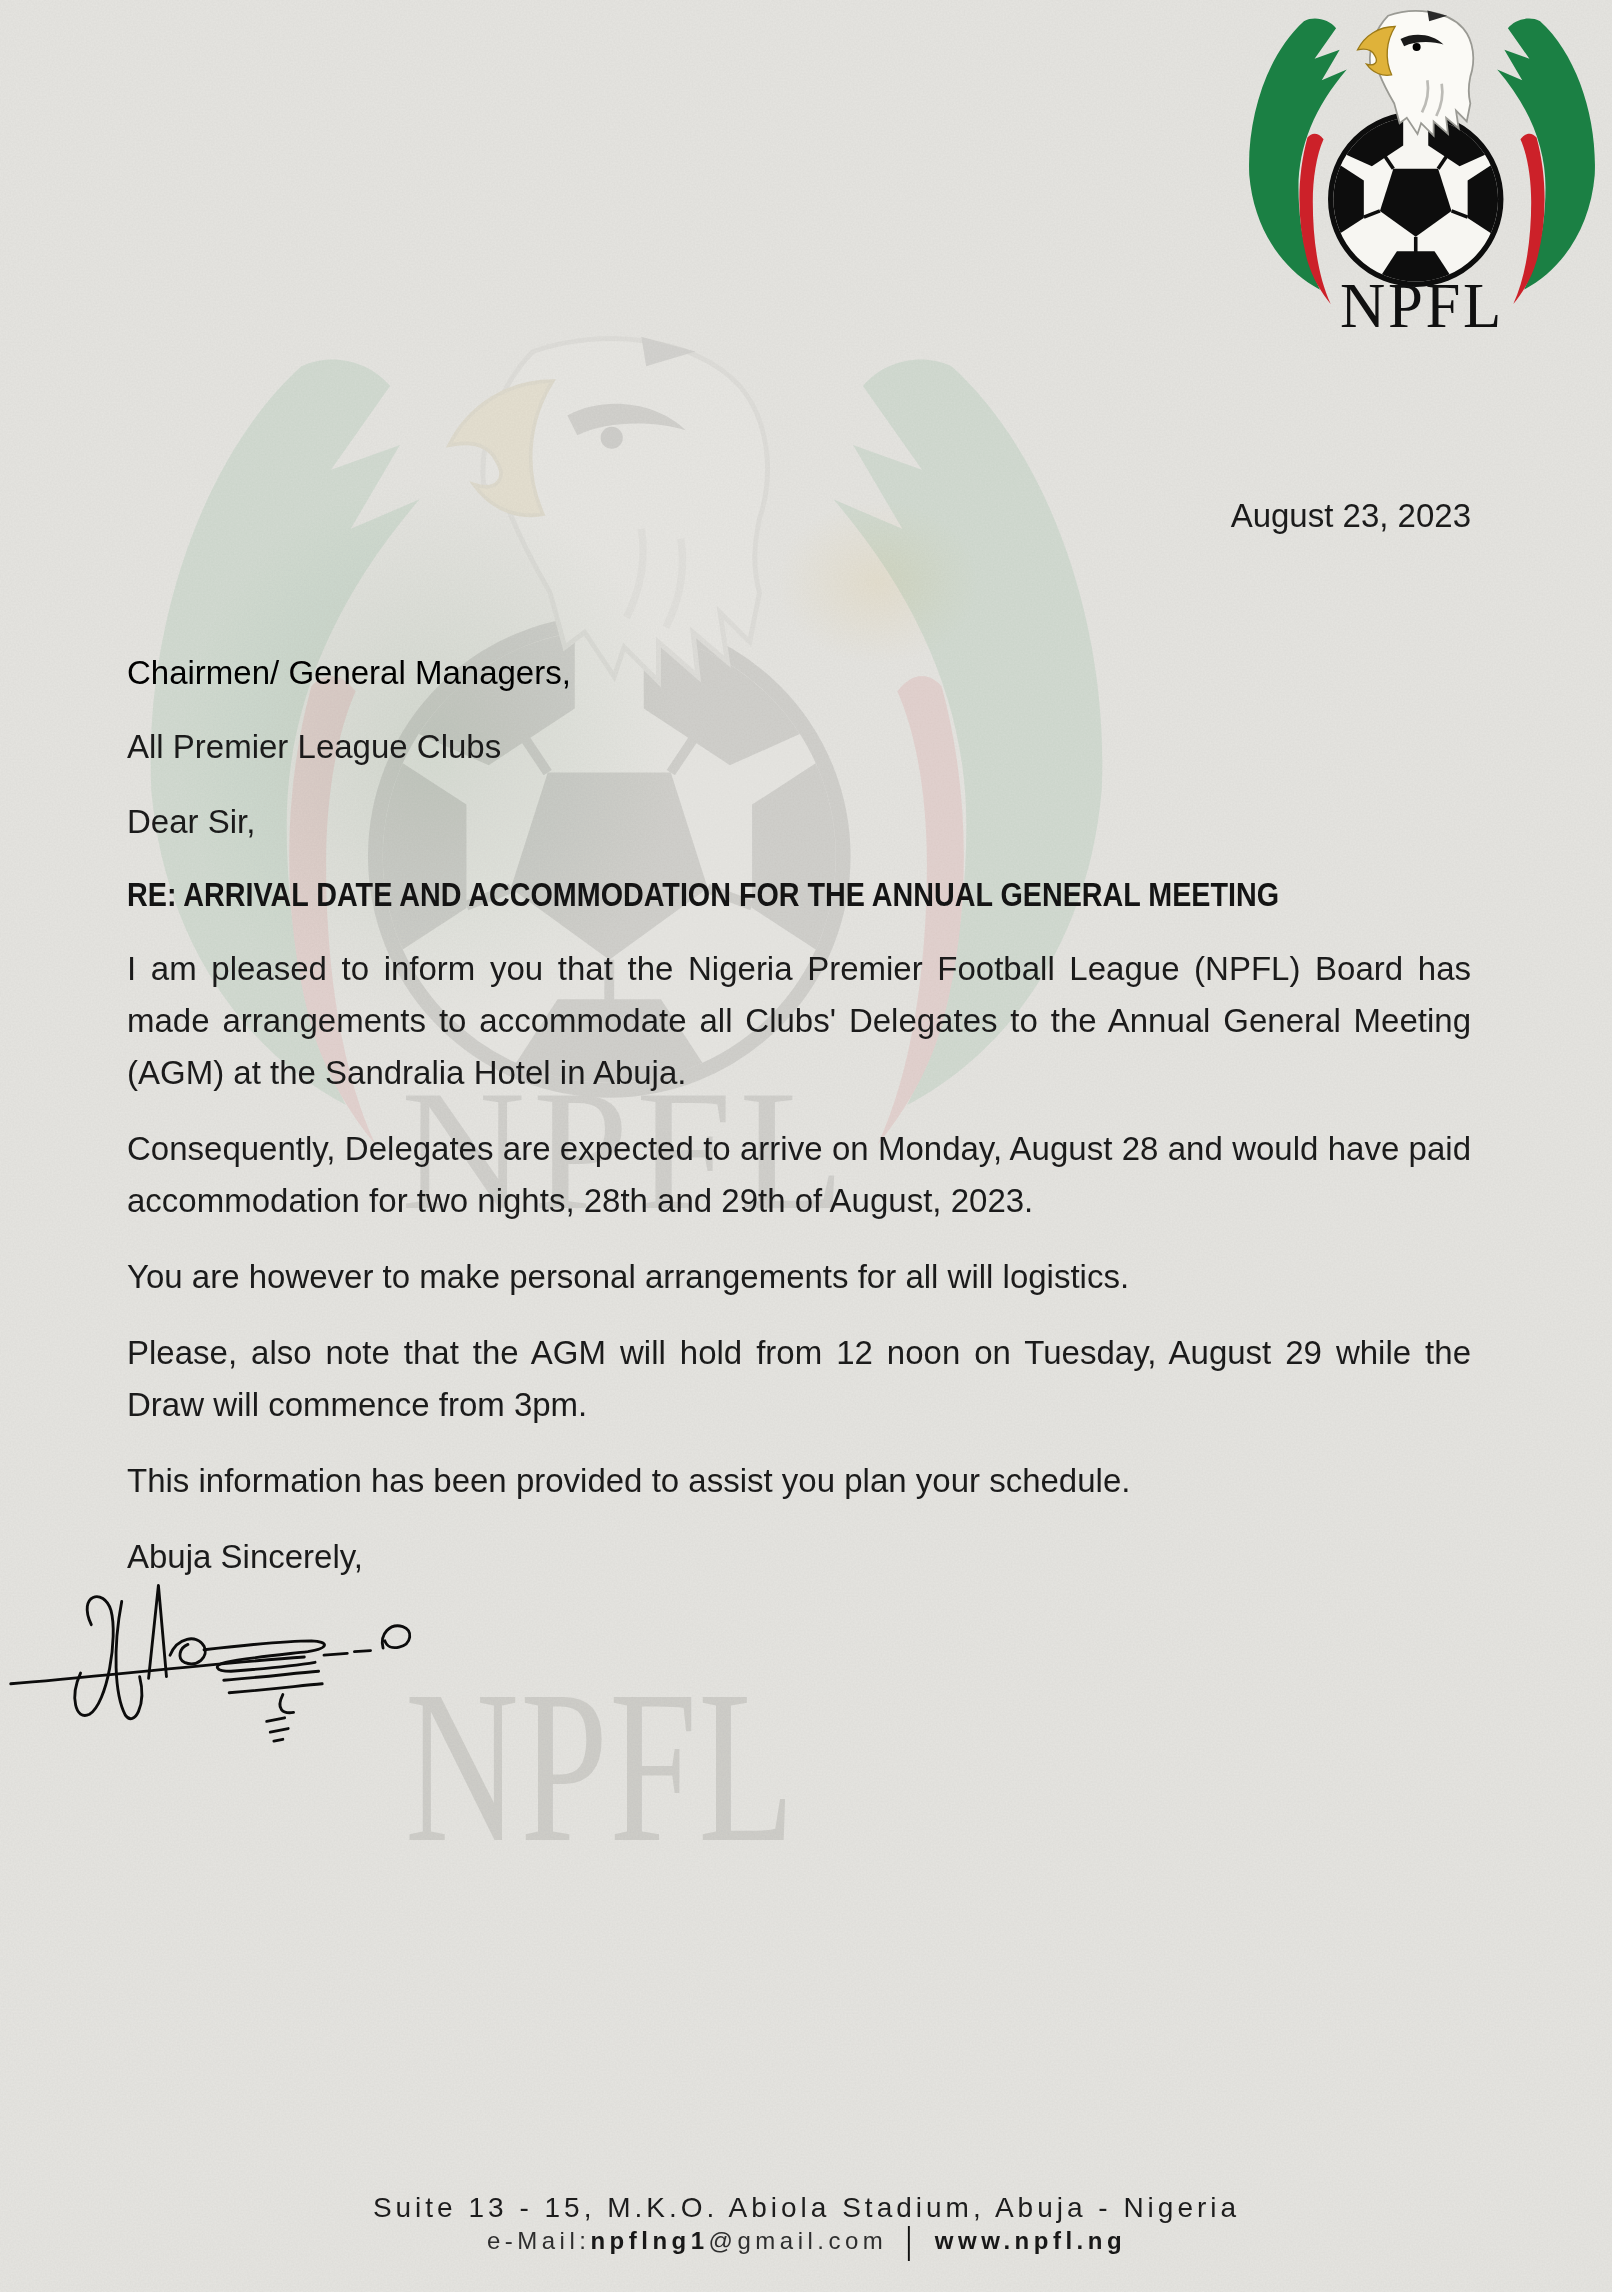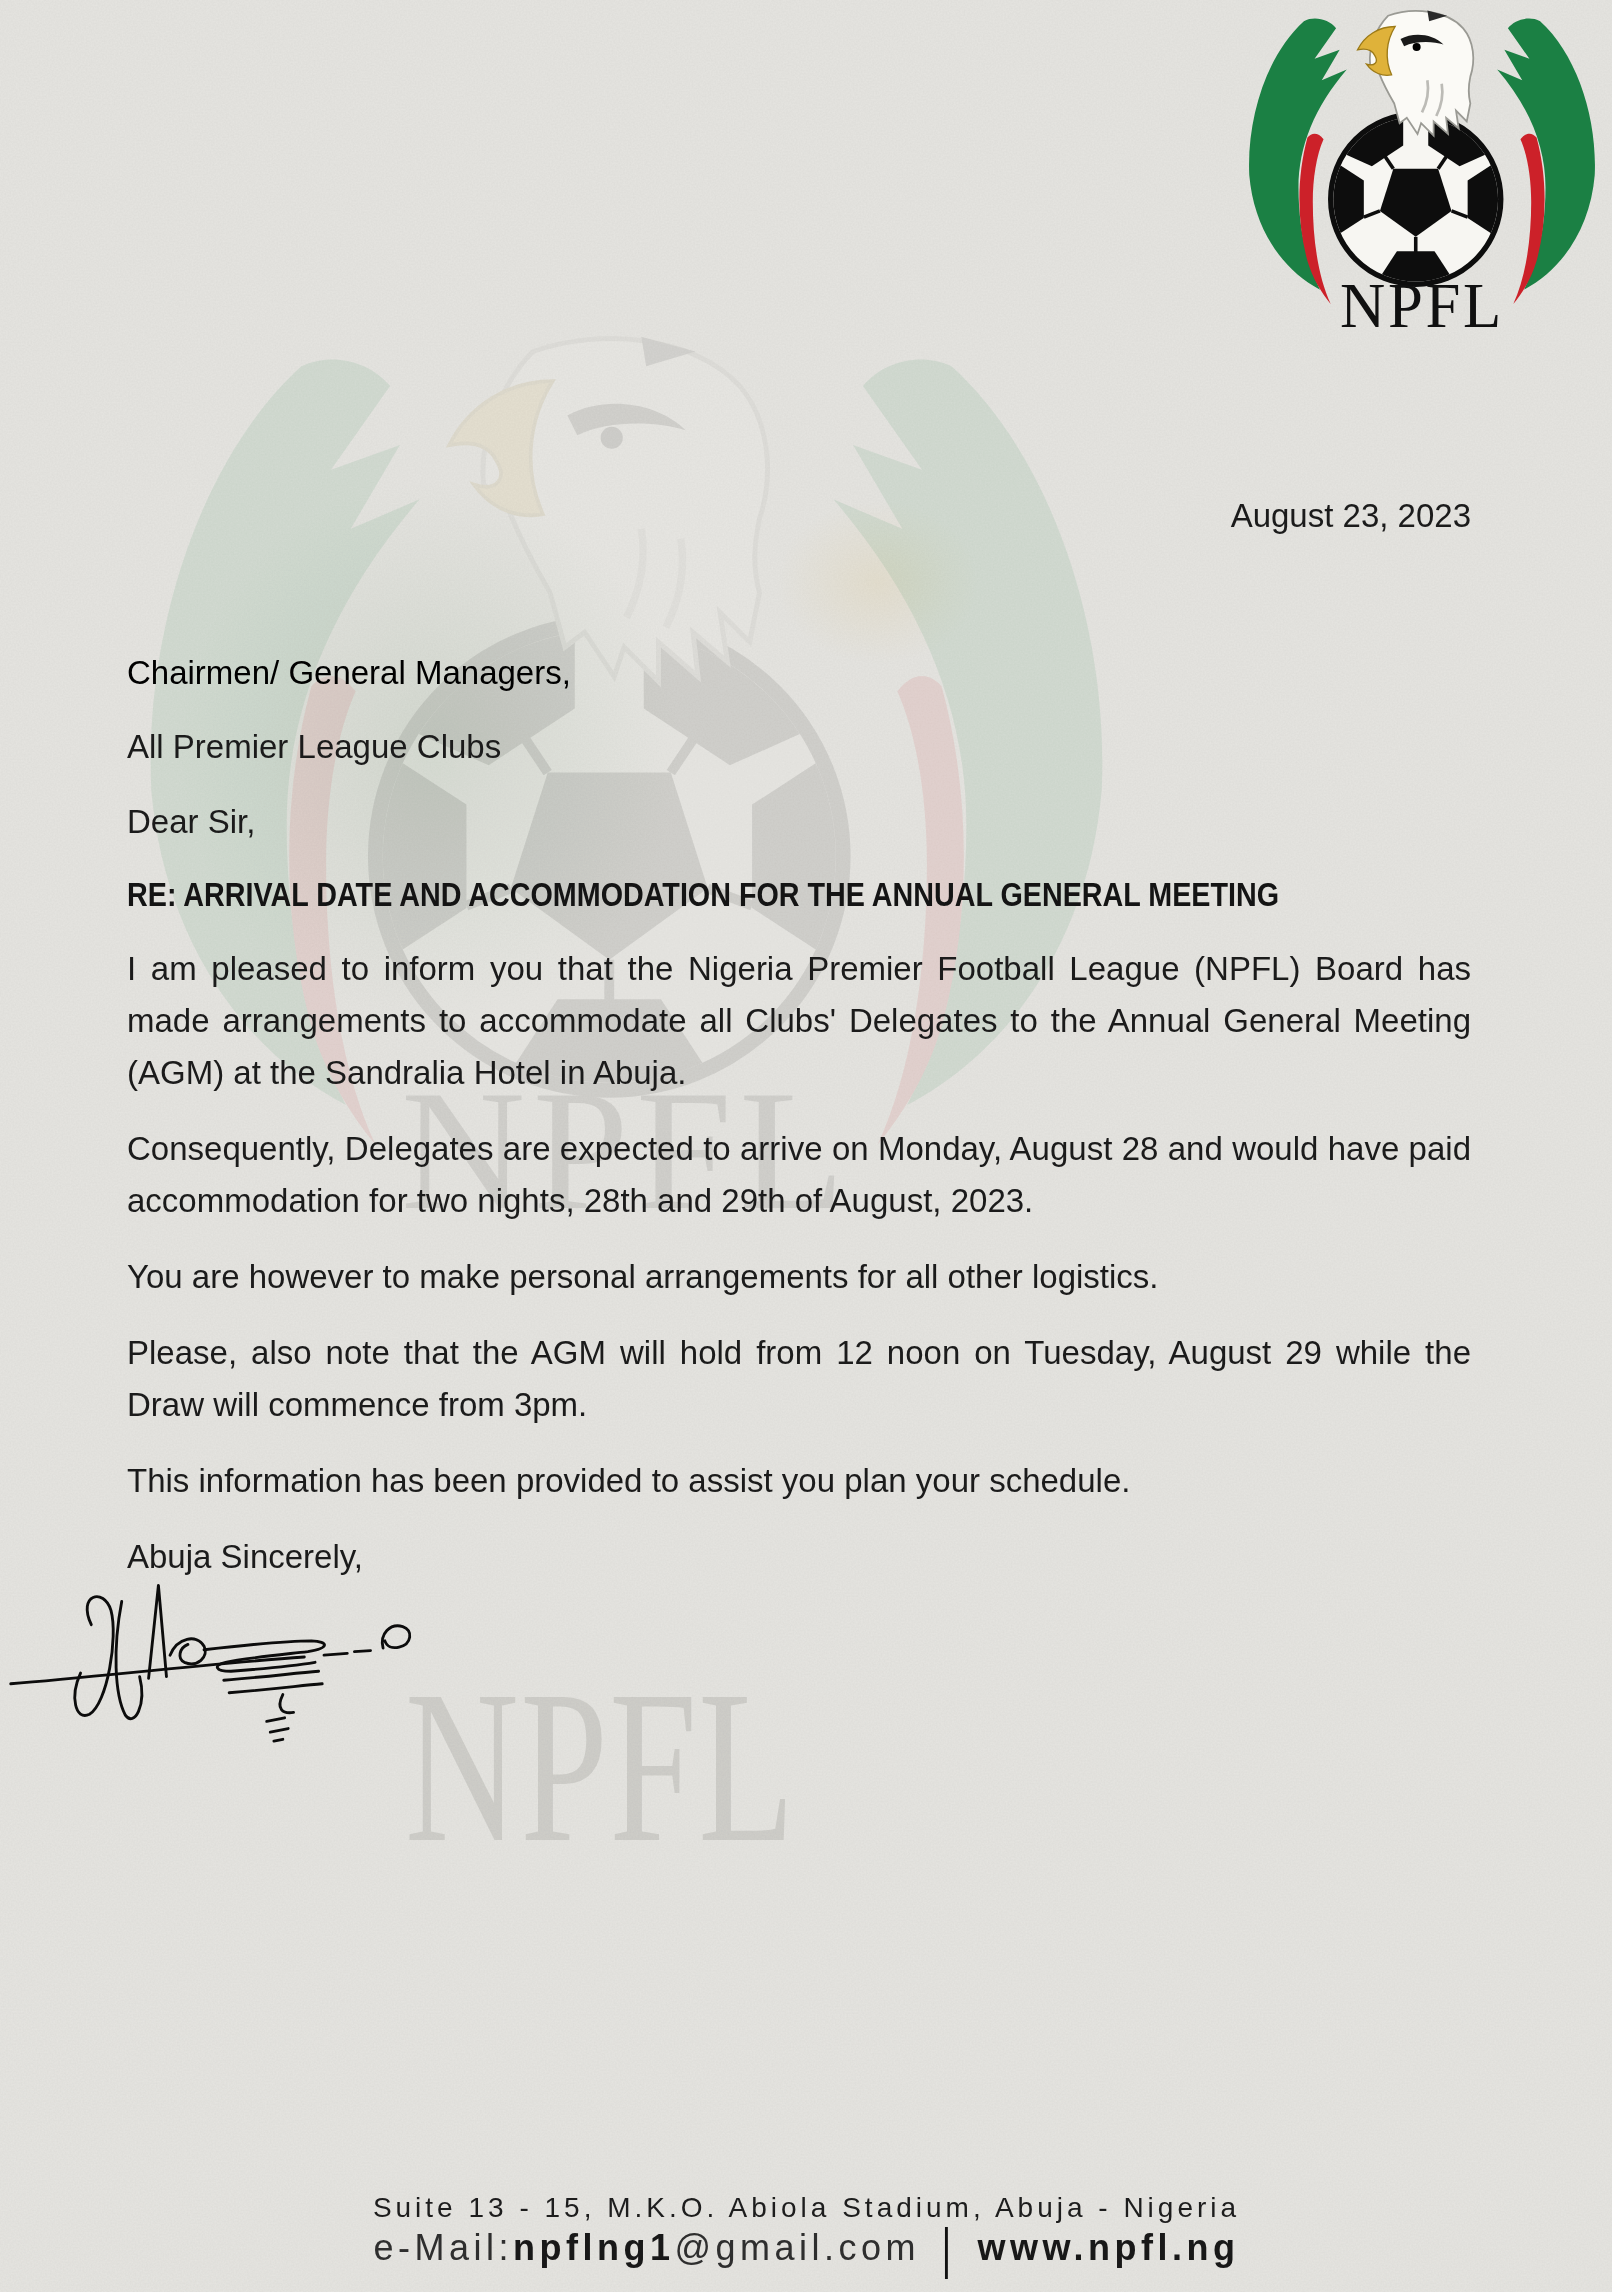--- a/index.html
+++ b/index.html
@@ -49,21 +49,21 @@
   .closing{margin-bottom:0 !important;}
   svg.signature{position:absolute;left:0;top:1569px;z-index:6;}
   .signer{position:absolute;left:127px;top:1688px;z-index:7;}
   .signer p{margin:0;font-size:33px;line-height:48px;font-weight:700;color:#121212;}
   .signer .title{font-style:italic;}
   .footer{
     position:absolute;left:0;right:0;top:2192px;z-index:5;
     text-align:center;color:#1d1d1d;
   }
   .f1{font-size:28px;font-weight:400;letter-spacing:4px;}
-  .f2{font-size:36px;margin-top:2.7px;letter-spacing:4.5px;color:#2e2e2e;}
+  .f2{font-size:24px;margin-top:2.7px;letter-spacing:4.5px;color:#2e2e2e;}
   .f2 .b{font-weight:700;color:#181818;}
   .f2 .sep{
     display:inline-block;font-weight:400;
     transform:scaleY(1.55);transform-origin:center;
     margin:0 7.2px;color:#111;
   }
 </style>
 </head>
 <body>
 
@@ -139,21 +139,21 @@
   </svg>
 
   <div class="content">
     <p class="date">August 23, 2023</p>
     <p class="r1">Chairmen/ General Managers,</p>
     <p class="r2">All Premier League Clubs</p>
     <p class="sal">Dear Sir,</p>
     <p class="subject">RE: ARRIVAL DATE AND ACCOMMODATION FOR THE ANNUAL GENERAL MEETING</p>
     <p class="body-p">I am pleased to inform you that the Nigeria Premier Football League (NPFL) Board has made arrangements to accommodate all Clubs' Delegates to the Annual General Meeting (AGM) at the Sandralia Hotel in Abuja.</p>
     <p class="body-p">Consequently, Delegates are expected to arrive on Monday, August 28 and would have paid accommodation for two nights, 28th and 29th of August, 2023.</p>
-    <p class="body-p">You are however to make personal arrangements for all other logistics.</p>
+    <p class="body-p">You are however to make personal arrangements for all will logistics.</p>
     <p class="body-p">Please, also note that the AGM will hold from 12 noon on Tuesday, August 29 while the Draw will commence from 3pm.</p>
     <p class="body-p">This information has been provided to assist you plan your schedule.</p>
     <p class="closing">Abuja Sincerely,</p>
   </div>
 
   <svg class="signature" width="716" height="175" viewBox="0 0 800 195">
     <g fill="none" stroke="#0c0c0c" stroke-width="3.2" stroke-linecap="round" stroke-linejoin="round">
       <path d="M12,128 C110,120 230,106 340,98"></path>
       <path d="M102,62 C86,28 116,20 124,46 C132,76 120,150 100,162 C84,170 78,142 90,116"></path>
       <path d="M136,36 C126,88 128,140 140,163 C150,177 164,152 156,120"></path>

